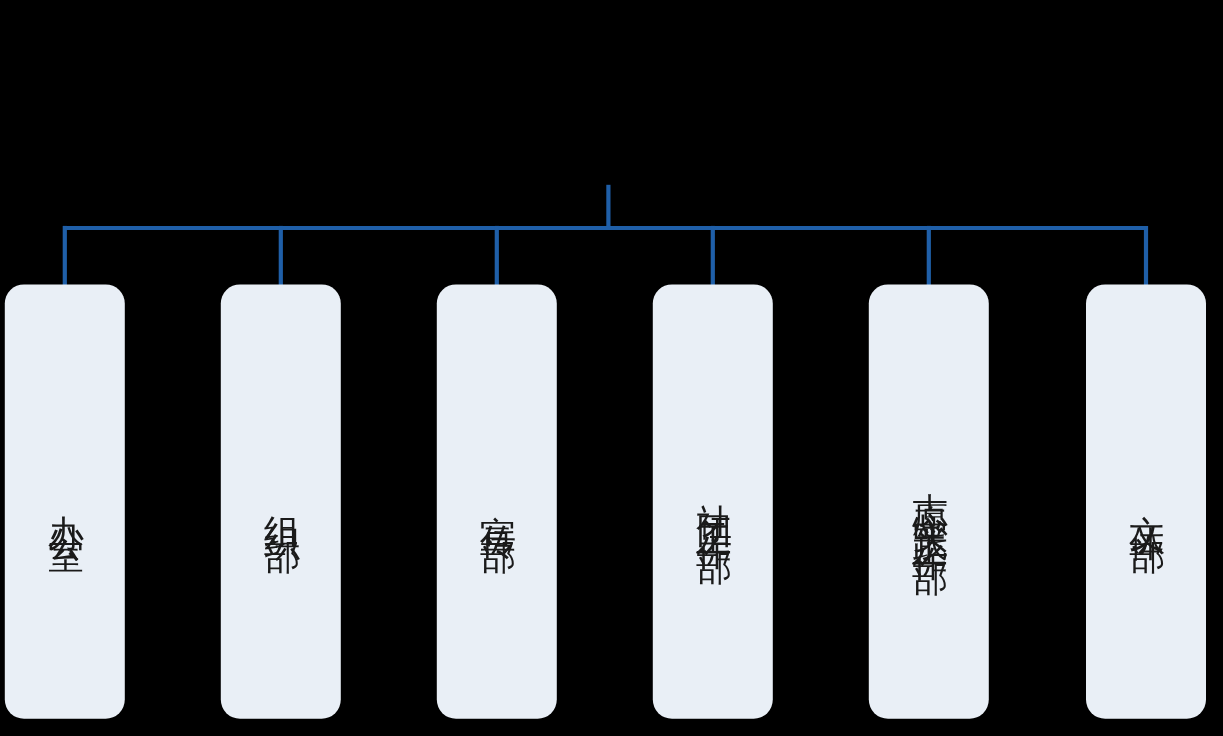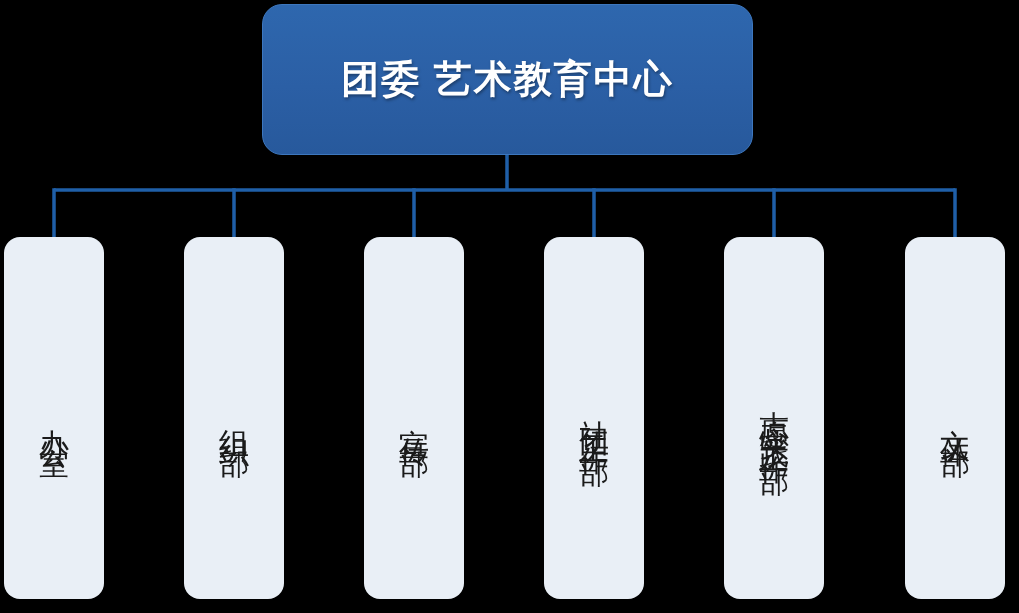--- a/index.html
+++ b/index.html
@@ -76,23 +76,20 @@
     <line x1="507" y1="154" x2="507" y2="190" stroke-width="3.5" stroke="#1F5FA8"></line>
     <line x1="54" y1="190" x2="955" y2="190" stroke-width="3.5" stroke="#1F5FA8"></line>
     <line x1="54" y1="188.25" x2="54" y2="239" stroke-width="3.5" stroke="#1F5FA8"></line>
     <line x1="234" y1="188.25" x2="234" y2="239" stroke-width="3.5" stroke="#1F5FA8"></line>
     <line x1="414" y1="188.25" x2="414" y2="239" stroke-width="3.5" stroke="#1F5FA8"></line>
     <line x1="594" y1="188.25" x2="594" y2="239" stroke-width="3.5" stroke="#1F5FA8"></line>
     <line x1="774" y1="188.25" x2="774" y2="239" stroke-width="3.5" stroke="#1F5FA8"></line>
     <line x1="955" y1="188.25" x2="955" y2="239" stroke-width="3.5" stroke="#1F5FA8"></line>
   </svg>
 
-  <div class="root-box">
-    <span class="root-label">团委 艺术教育中心</span>
-  </div>
 
   <div class="dept-box" style="left: 4px;">
     <span class="dept-label">办公室</span>
   </div>
 
   <div class="dept-box" style="left: 184px;">
     <span class="dept-label">组织部</span>
   </div>
 
   <div class="dept-box" style="left: 364px;">

